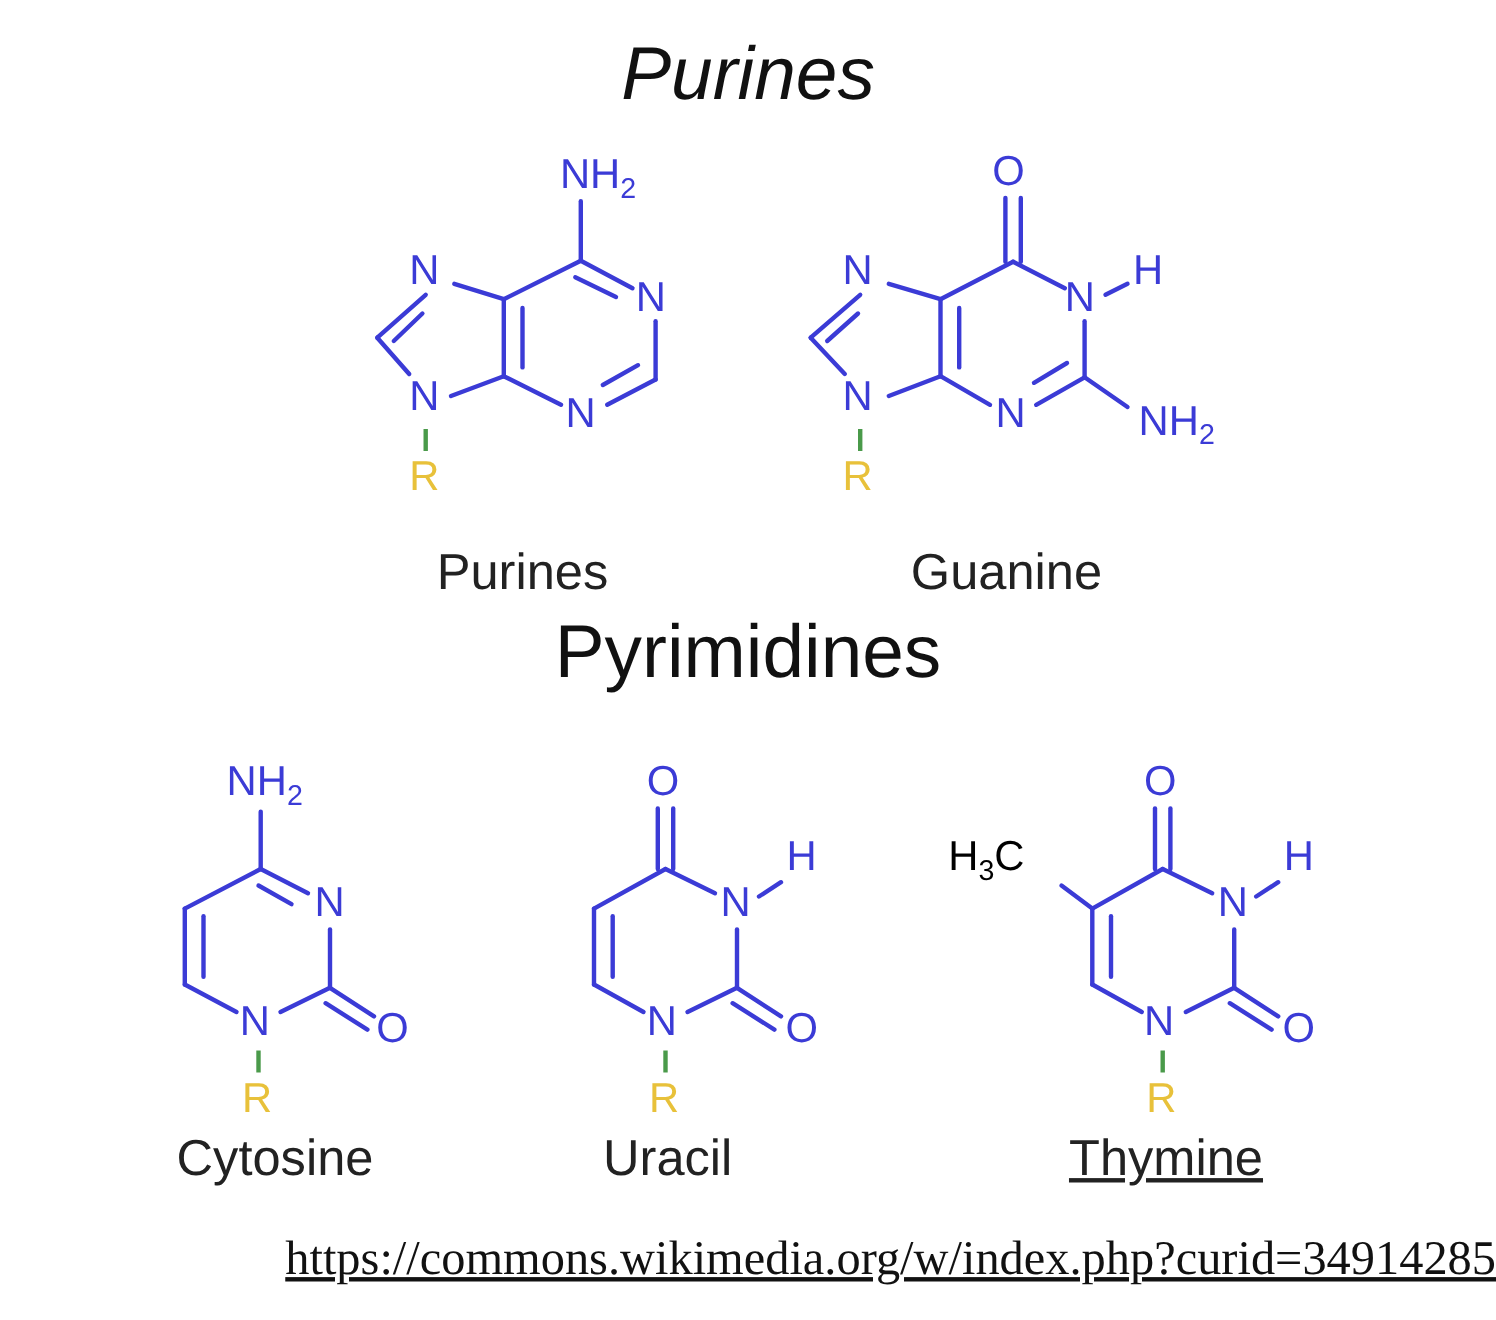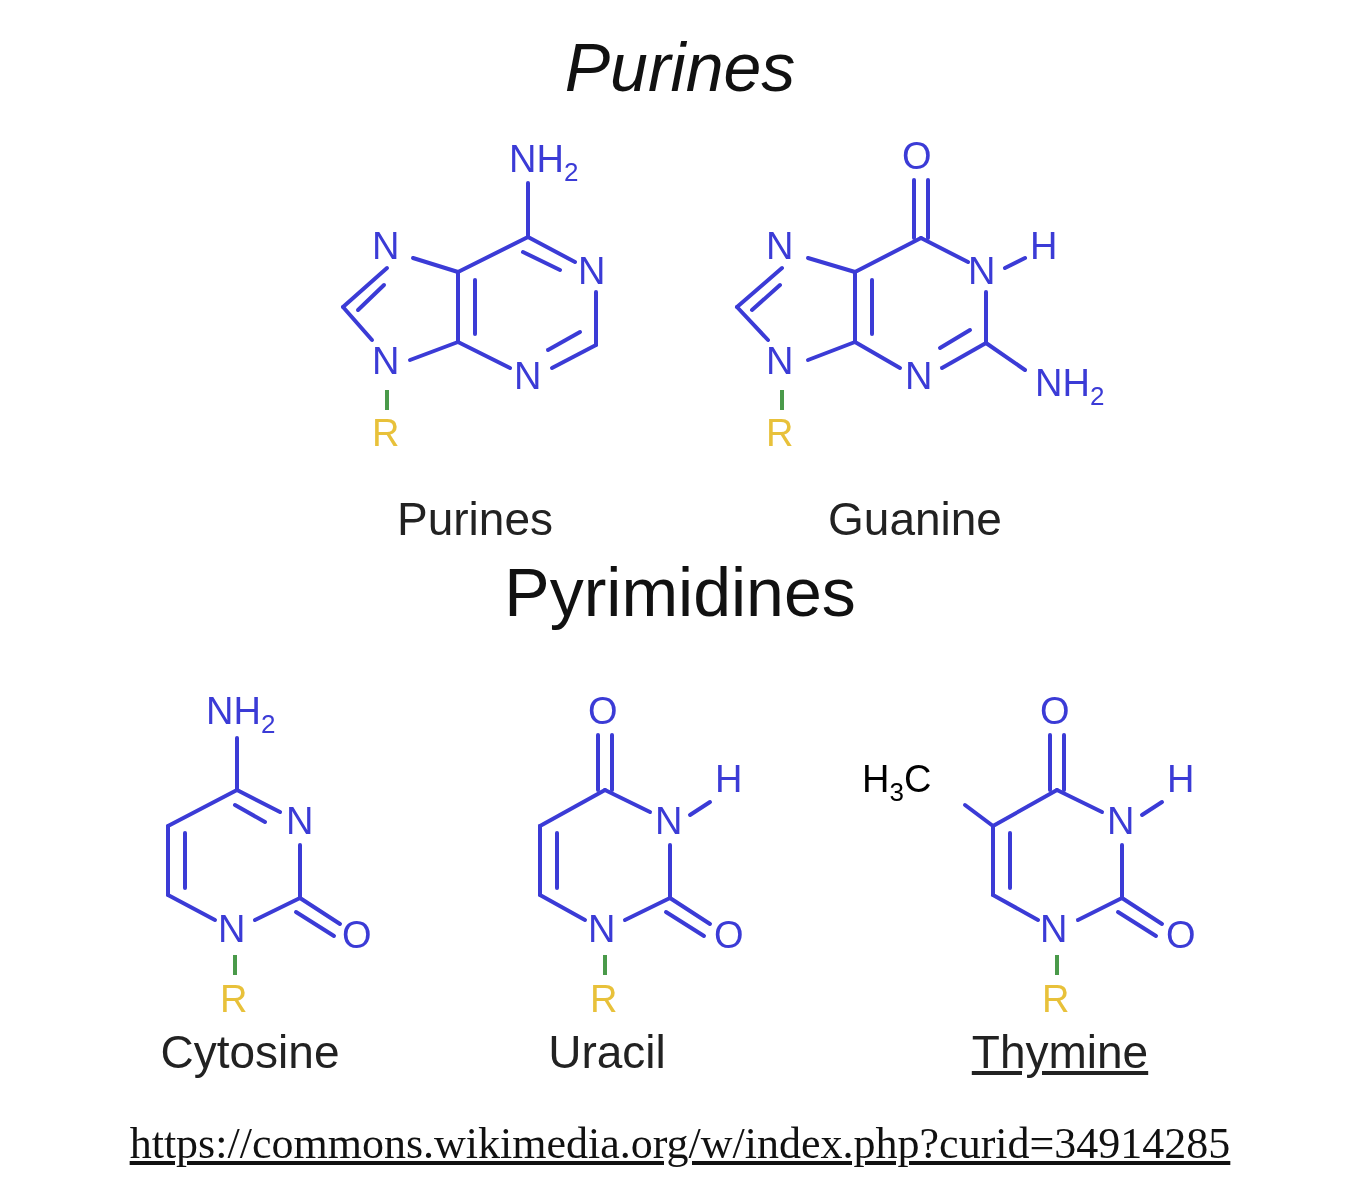--- a/index.html
+++ b/index.html
@@ -1,20 +1,20 @@
 <!DOCTYPE html>
 <html><head>
 <meta charset="utf-8">
 <style>
   html, body { margin:0; padding:0; background:#ffffff; }
   body { width:1360px; height:1200px; position:relative; overflow:hidden; font-family:"Liberation Sans", sans-serif; }
   .title { position:absolute; font-family:"Liberation Sans", sans-serif; color:#111; font-size:68px; text-align:center; }
   .name { position:absolute; font-family:"Liberation Sans", sans-serif; color:#222; font-size:46px; text-align:center; }
   svg.mol { position:absolute; left:0; top:0; }
-  .link { position:absolute; left:0; width:1360px; top:1118px; text-align:center; font-family:"Liberation Serif", serif; font-size:44px; color:#111; text-decoration:underline; }
+  .link { position:absolute; left:0; width:1360px; top:1118px; text-align:right; font-family:"Liberation Serif", serif; font-size:44px; color:#111; text-decoration:underline; }
 </style>
 </head>
 <body>
 
 <div class="title" style="left:480px;top:28px;width:400px;font-style:italic;">Purines</div>
 <div class="title" style="left:420px;top:553px;width:520px;">Pyrimidines</div>
 
 <svg class="mol" width="1360" height="1200" style="pointer-events:none">
   <g stroke="#3b3bd6" stroke-width="4" fill="none" stroke-linecap="round">
     <line x1="528" y1="183" x2="528" y2="237"></line>

